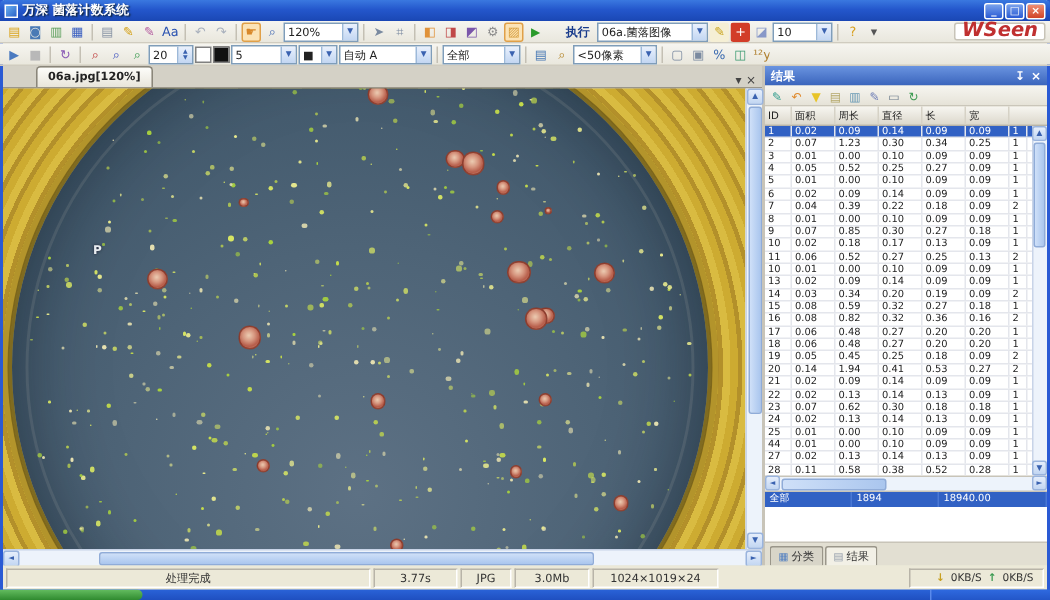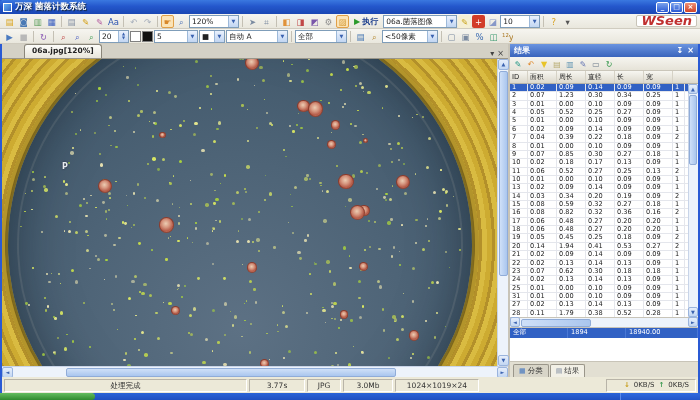--- a/index.html
+++ b/index.html
@@ -132,21 +132,21 @@
       <span class="tbi" style="color: rgb(122, 138, 160);">➤</span>
       <span class="tbi" style="color: rgb(122, 138, 160);">⌗</span>
       <span class="sep"></span>
       <span class="tbi" style="color: rgb(224, 146, 58);">◧</span>
       <span class="tbi" style="color: rgb(192, 72, 72);">◨</span>
       <span class="tbi" style="color: rgb(122, 86, 170);">◩</span>
       <span class="tbi" style="color: rgb(138, 138, 138);">⚙</span>
       <span class="tbi act" style="color: rgb(216, 160, 64);">▨</span>
       <span class="tbtn">
         <b style="color: rgb(42, 154, 42);">▶</b>
-        <b style="color: rgb(26, 60, 140);">执行</b>
+        <b style="color: rgb(26, 60, 140); margin-left: 15px;">执行</b>
       </span>
       <span class="combo" style="width: 74px;">
         <span class="cv">06a.菌落图像</span>
         <span class="cb">▼</span>
       </span>
       <span class="tbi" style="color: rgb(202, 165, 32); background: rgb(245, 239, 213);">✎</span>
       <span class="tbi" style="color: rgb(255, 255, 255); background: rgb(210, 60, 40);">+</span>
       <span class="tbi" style="color: rgb(136, 152, 200);">◪</span>
       <span class="combo" style="width: 40px;">
         <span class="cv">10</span>
@@ -951,41 +951,41 @@
             <div class="trow">
               <span class="tc c0">25</span>
               <span class="tc c1">0.01</span>
               <span class="tc c2">0.00</span>
               <span class="tc c3">0.10</span>
               <span class="tc c4">0.09</span>
               <span class="tc c5">0.09</span>
               <span class="tc c6">1</span>
             </div>
             <div class="trow">
-              <span class="tc c0">31</span>
+              <span class="tc c0">44</span>
               <span class="tc c1">0.01</span>
               <span class="tc c2">0.00</span>
               <span class="tc c3">0.10</span>
               <span class="tc c4">0.09</span>
               <span class="tc c5">0.09</span>
               <span class="tc c6">1</span>
             </div>
             <div class="trow">
               <span class="tc c0">27</span>
               <span class="tc c1">0.02</span>
               <span class="tc c2">0.13</span>
               <span class="tc c3">0.14</span>
               <span class="tc c4">0.13</span>
               <span class="tc c5">0.09</span>
               <span class="tc c6">1</span>
             </div>
             <div class="trow">
               <span class="tc c0">28</span>
               <span class="tc c1">0.11</span>
-              <span class="tc c2">1.79</span>
+              <span class="tc c2">0.58</span>
               <span class="tc c3">0.38</span>
               <span class="tc c4">0.52</span>
               <span class="tc c5">0.28</span>
               <span class="tc c6">1</span>
             </div>
           </div>
         <div class="tvscroll">
           <span class="sbtn" style="top:0;left:-1px">▲</span>
           <span class="sthumb" style="left:0;width:8px;top:11px;height:70px"></span>
           <span class="sbtn" style="bottom:0;left:-1px">▼</span>

